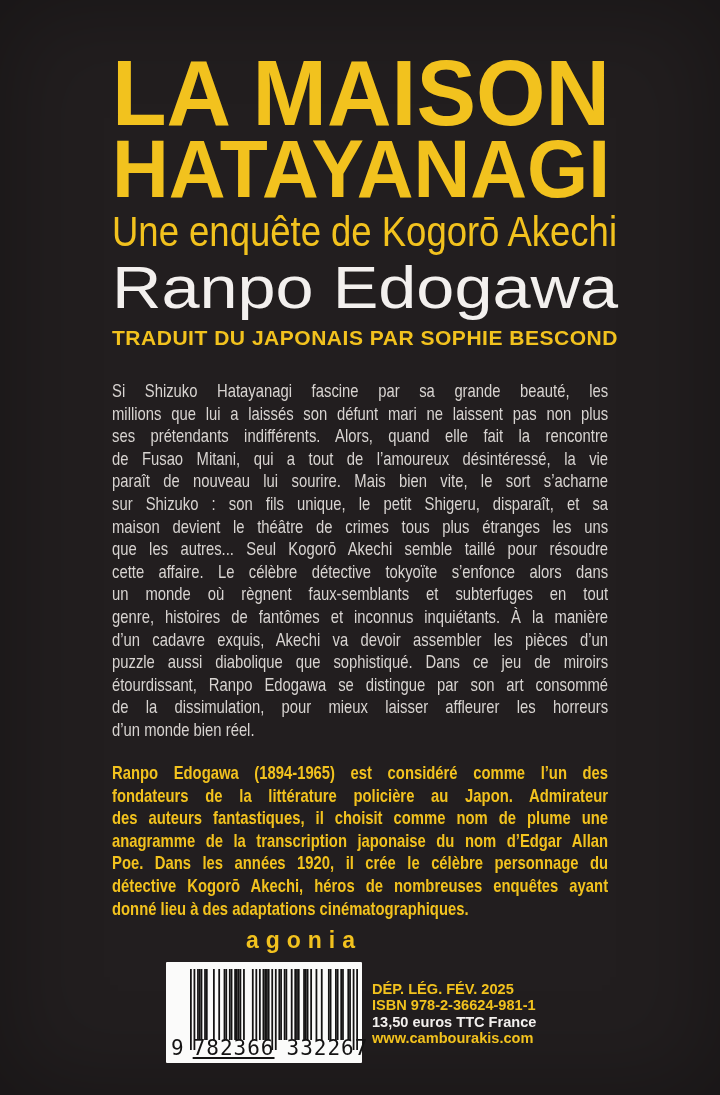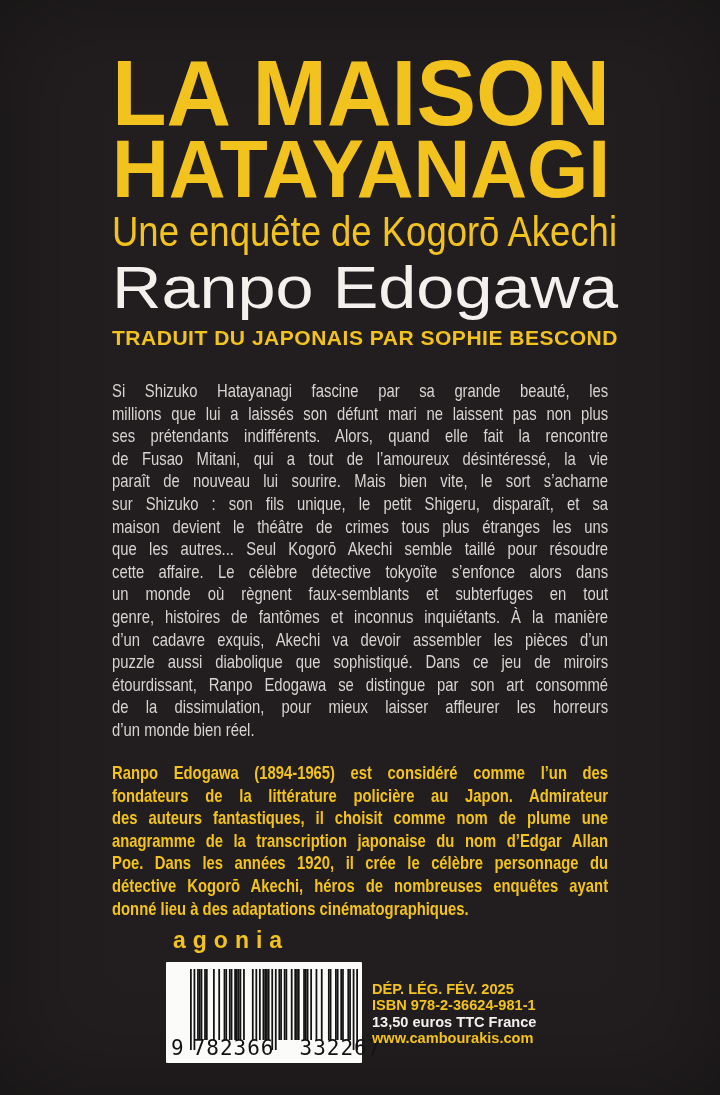--- a/index.html
+++ b/index.html
@@ -22,30 +22,30 @@
   .t-subtitle{font-size:43px;fill:var(--yellow);}
   .t-author{font-size:60px;fill:var(--white);}
   .t-translator{font-size:21px;font-weight:bold;fill:var(--yellow);letter-spacing:.5px;}
   
   .para{position:absolute;left:112px;width:636px;transform:scaleX(.78);transform-origin:0 0;}
   .synopsis{top:380px;color:var(--body);font-size:19px;line-height:22.6px;}
   .bio{top:762px;color:var(--yellow);font-weight:bold;font-size:19px;line-height:22.6px;}
   .jline{text-align:justify;text-align-last:justify;white-space:nowrap;}
   .jline.jlast{text-align-last:left;}
   
-  .logo{position:absolute;left:166px;top:927px;width:196px;text-align:left;
+  .logo{position:absolute;left:166px;top:927px;width:196px;text-align:right;
     color:var(--yellow);font-size:23px;font-weight:bold;letter-spacing:7px;padding-left:7px;box-sizing:border-box;}
   .barcode-box{position:absolute;left:166px;top:962px;width:196px;height:101px;
     background:#fbfbfa;border-radius:1px;}
   .barcode-box svg{position:absolute;left:24px;top:7px;fill:var(--ink);}
   .barcode-digits{position:absolute;left:0;bottom:3px;width:100%;display:flex;align-items:baseline;
     font-family:"DejaVu Sans Mono", monospace;font-size:21px;color:var(--ink);background:transparent;}
   .barcode-digits .lead{margin-left:5px;margin-right:9px;}
   .barcode-digits .grp{letter-spacing:1px;}
-  .barcode-digits .g1{margin-right:25px;}
+  .barcode-digits .g1{margin-right:12px;text-decoration:underline;}
   .imprint{position:absolute;left:372px;top:981px;font-size:15.5px;font-weight:bold;line-height:16.3px;
     transform:scaleX(.94);transform-origin:0 0;white-space:nowrap;}
   .imprint .y{color:var(--yellow);}
   .imprint .w{color:var(--white);}
 </style>
 </head>
 <body>
 
 <div class="vignette"></div>
 

